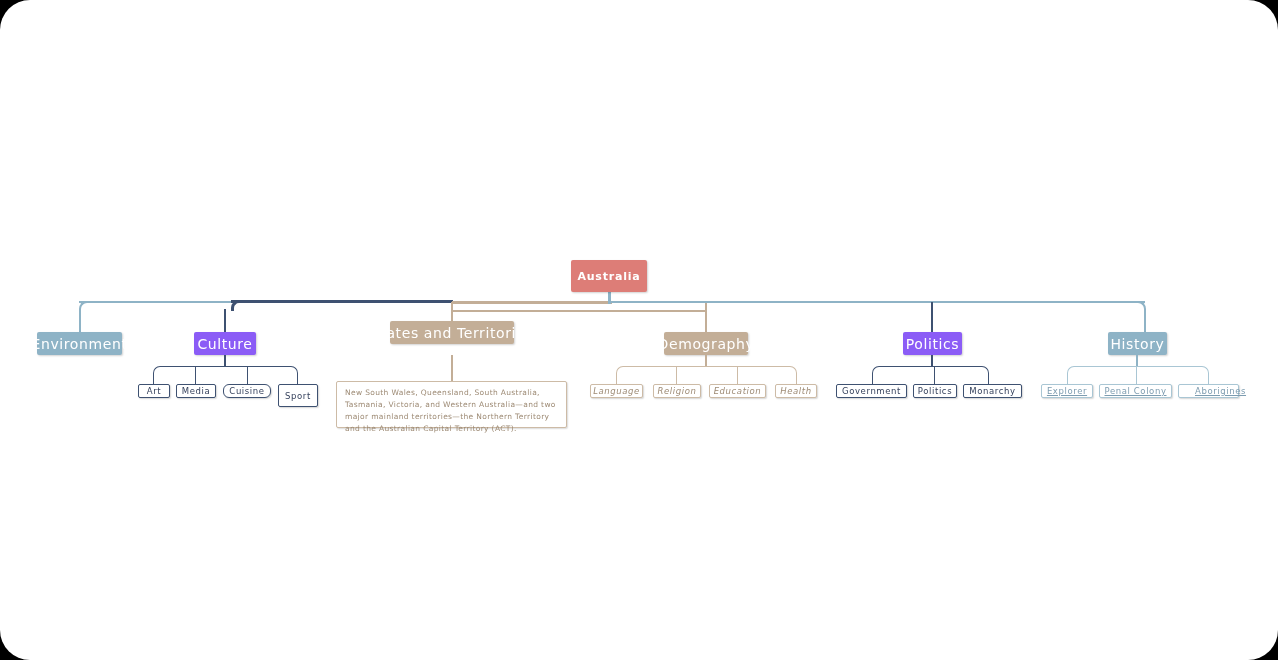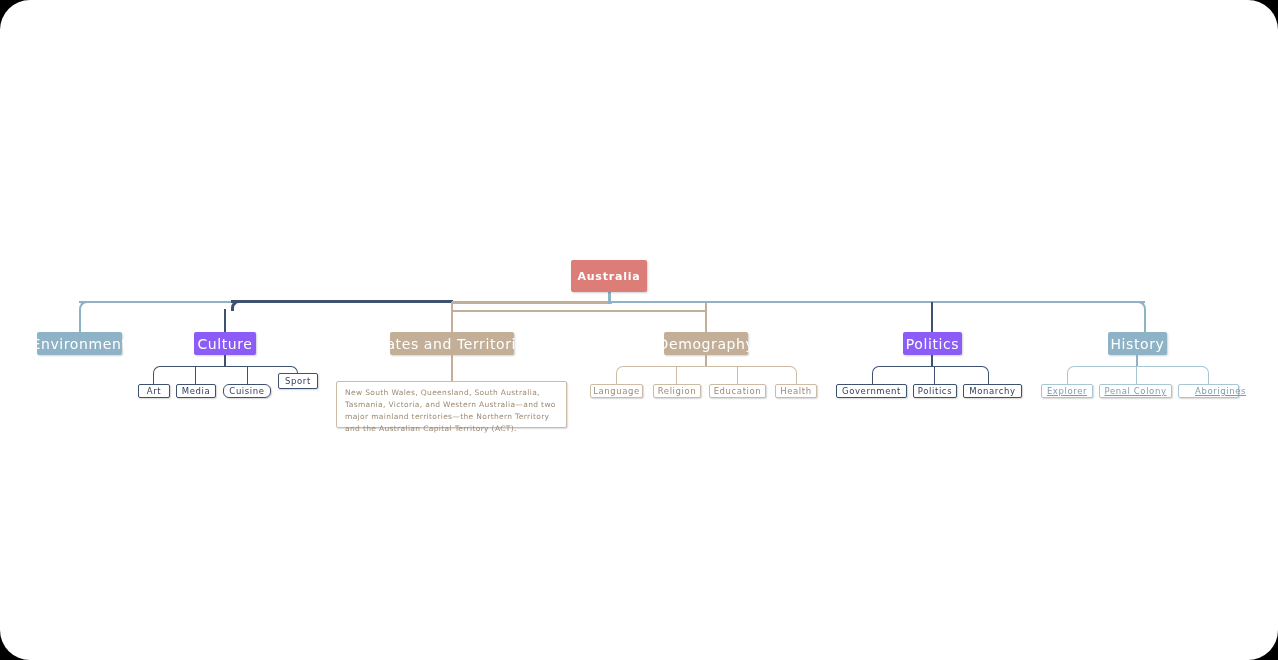--- a/index.html
+++ b/index.html
@@ -57,21 +57,21 @@
   .branch.c-navy   { background: #8b5cf6; }
   .branch.c-tan    { background: #c3ae97; }
   .leaf {
     background: #ffffff;
     font-size: 8.5px;
     border: 1px solid #000;
     box-shadow: 1px 1px 1.5px rgba(0,0,0,0.16);
     padding: 0 4px;
   }
   .leaf.c-navy { border-color: #3e5171; color: #35415c; }
-  .leaf.c-tan  { border-color: #cdbba6; color: #9d8a74; }
+  .leaf.c-tan  { border-color: #cdbba6; color: #9d8a74; font-style: italic; }
   .leaf.c-blue { border-color: #a9c6d4; color: #7d9cb0; text-decoration: underline; }
 
   .notebox {
     position: absolute;
     box-sizing: border-box;
     background: #ffffff;
     border: 1px solid #cdbba6;
     color: #9d8a74;
     font-size: 7.5px;
     line-height: 1.62;
@@ -140,25 +140,25 @@
 
     <div class="node leaf c-navy" style="left:138px; top:384px; width:32px; height:14px;">
       <span>Art</span>
     </div>
     <div class="node leaf c-navy" style="left:176px; top:384px; width:40px; height:14px;">
       <span>Media</span>
     </div>
     <div class="node leaf c-navy" style="left:223px; top:384px; width:48px; height:14px;border-radius:6px;">
       <span>Cuisine</span>
     </div>
-    <div class="node leaf c-navy" style="left:278px; top:373px; width:40px; height:16px;">
+    <div class="node leaf c-navy" style="left:278px; top:384px; width:40px; height:23px;">
       <span>Sport</span>
     </div>
 
-    <div class="node branch c-tan" style="left:390px; top:332px; width:124px; height:23px;text-align:center;">
+    <div class="node branch c-tan" style="left:390px; top:321px; width:124px; height:23px;text-align:center;">
       <span>States and Territories</span>
     </div>
     <div class="vline" style="left:451px; top:355px; width:2px; height:29px; background:#c3ae97;"></div>
     <div class="notebox" style="left:336px; top:381px; width:231px; height:47px;">
       <span>New South Wales, Queensland, South Australia, Tasmania, Victoria, and Western Australia—and two major mainland territories—the Northern Territory and the Australian Capital Territory (ACT).</span>
     </div>
 
     <div class="node branch c-tan" style="left:664px; top:332px; width:84px; height:23px;">
       <span>Demography</span>
     </div>

